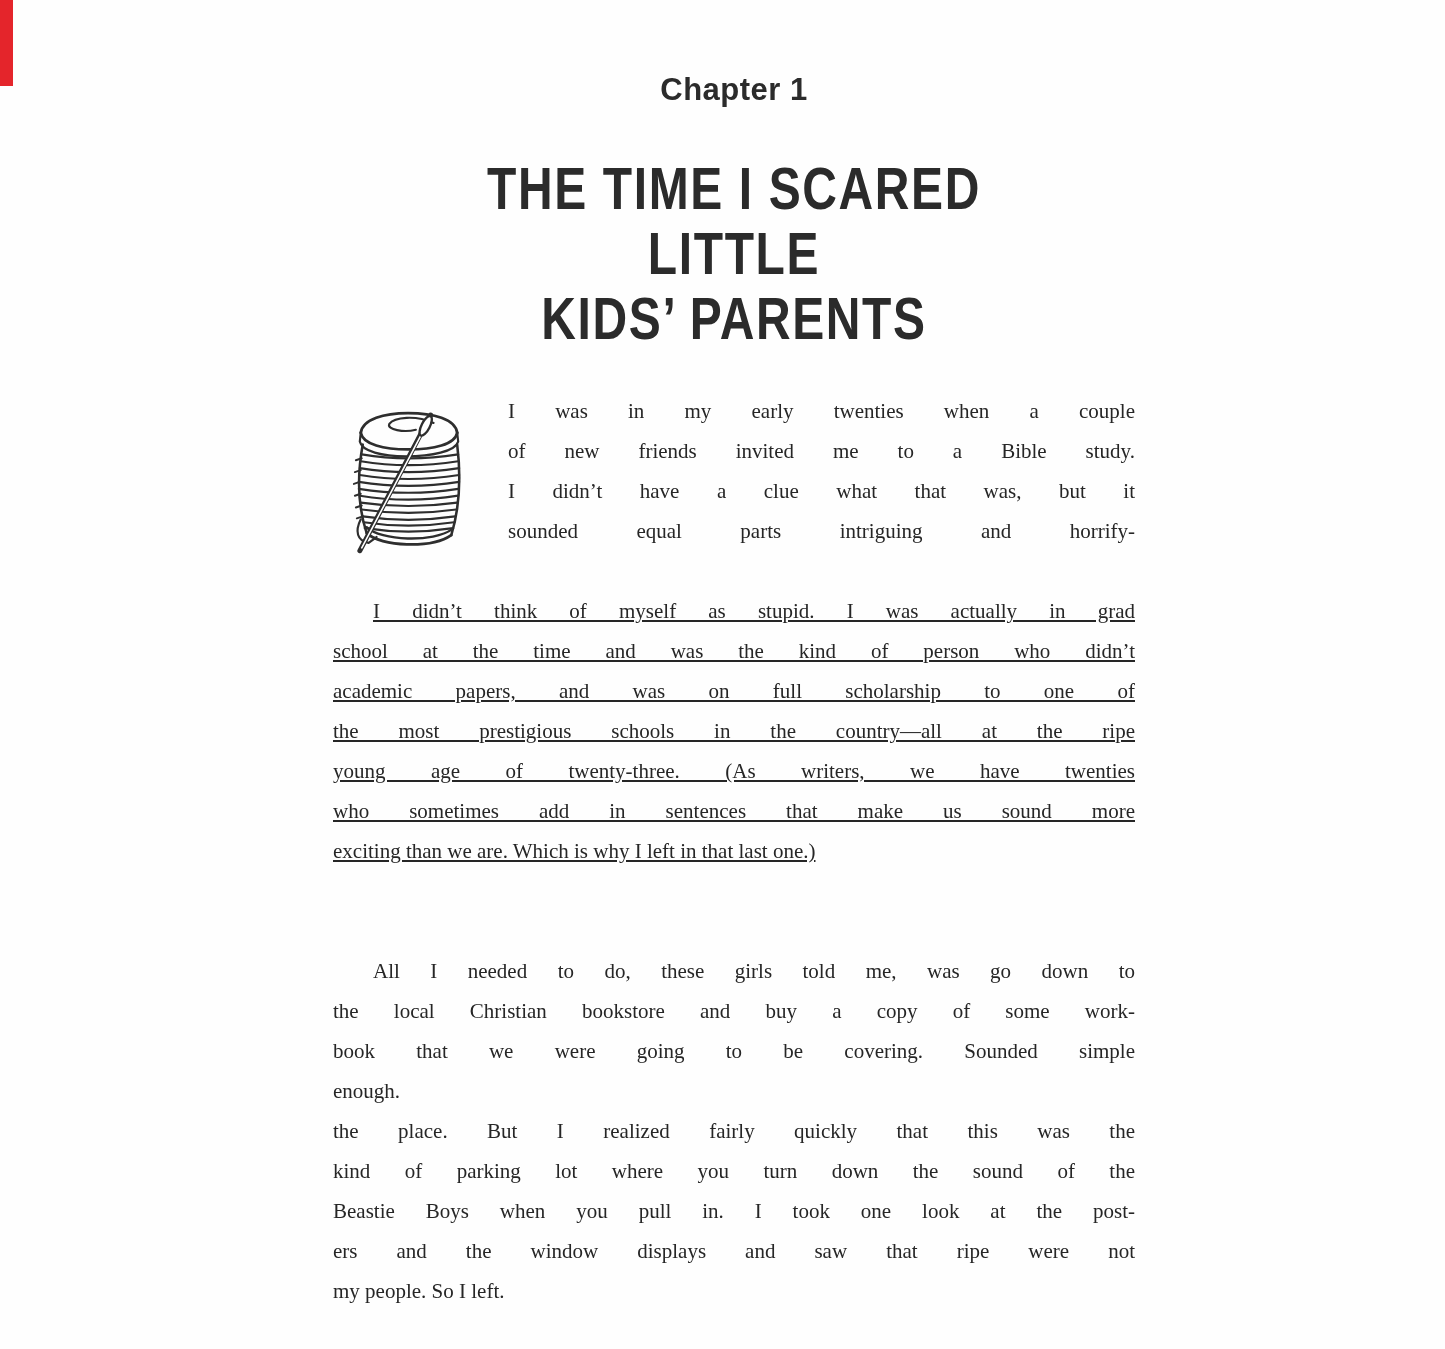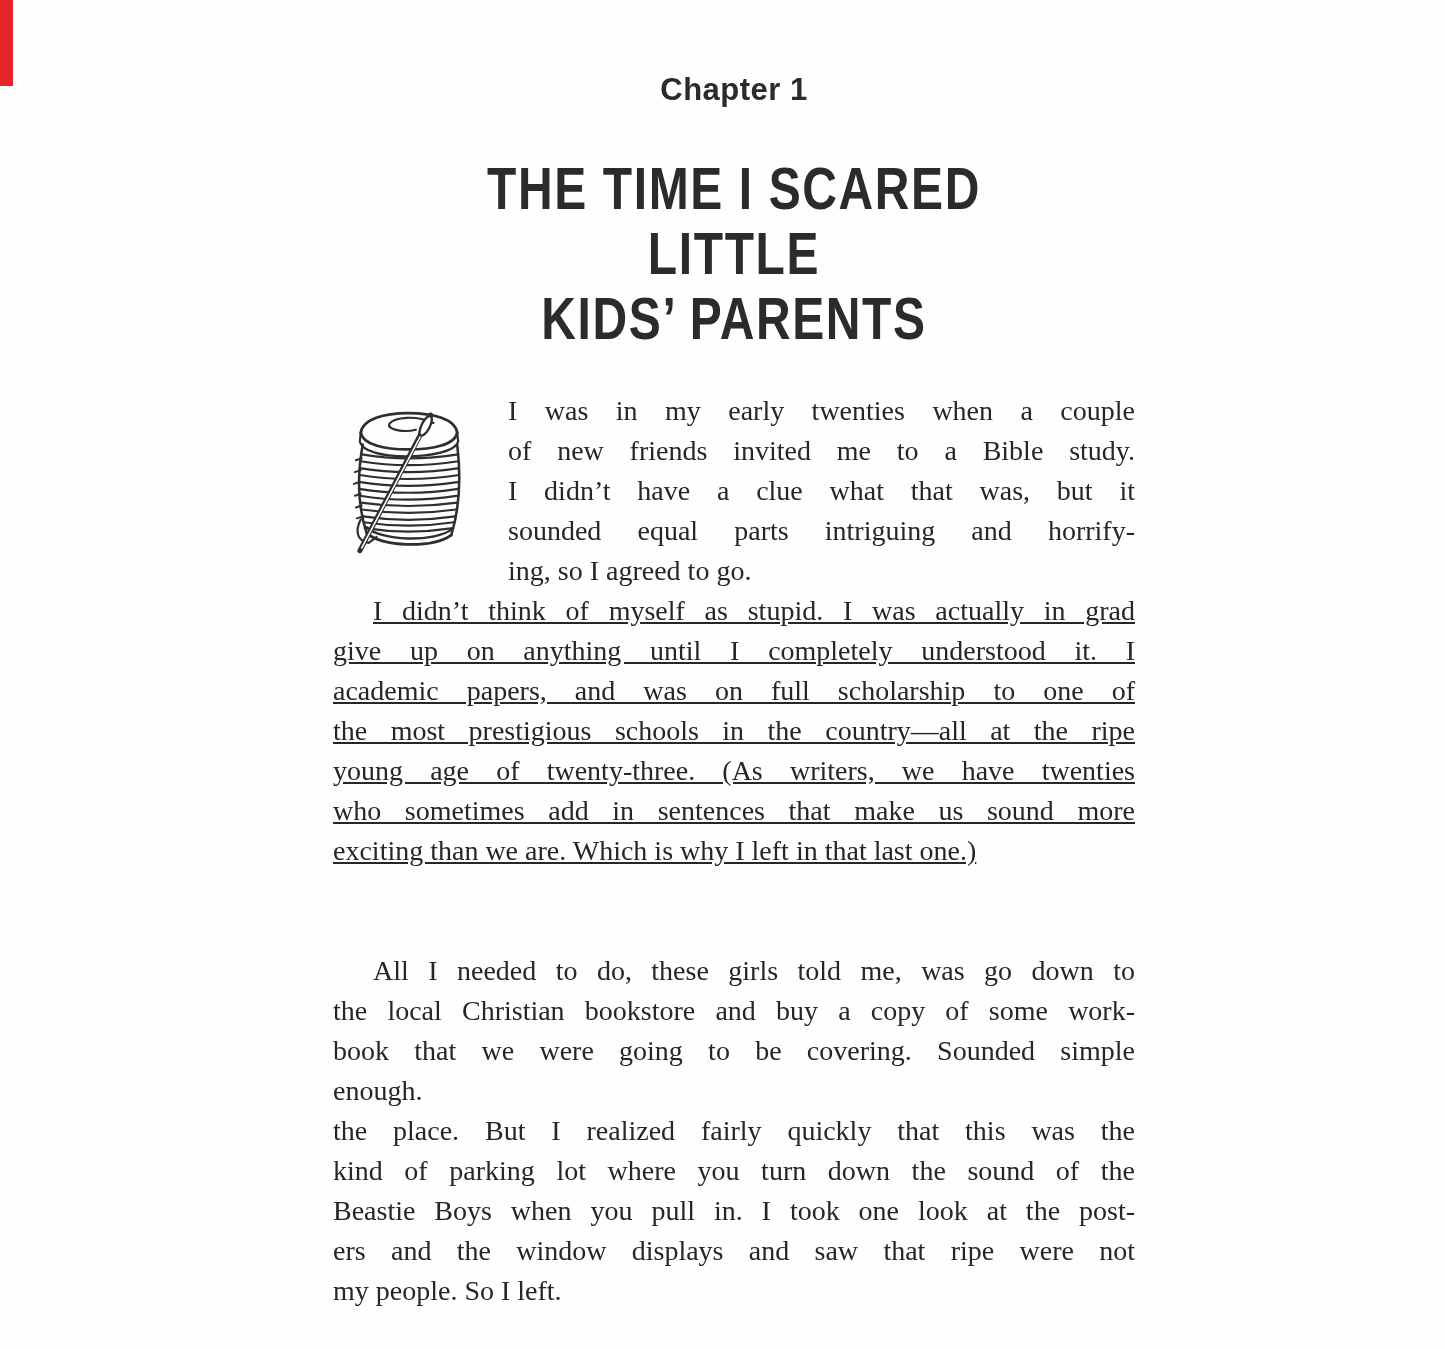--- a/index.html
+++ b/index.html
@@ -54,21 +54,21 @@
   }
   .spool-cell svg { margin-left: 14px; margin-top: 2px; display: block; }
   .opening-text { flex: 1 1 auto; width: 627px; }
   .para {
     position: absolute; left: 0; width: 802px;
   }
   .para-2 { top: 591px; text-decoration: underline; }
   .para-3 { top: 951px; }
   .para-4 { top: 1111px; }
   .ln {
-    font-size: 28px; line-height: 40px;
+    font-size: 21px; line-height: 40px;
     color: #262626;
     text-align: left;
   }
   .j {
     text-align: justify;
     text-align-last: justify;
   }
   .ind { padding-left: 40px; }
 </style>
 </head>
@@ -125,27 +125,26 @@
             <path d="M15,157 L85,24" stroke="#ffffff" stroke-width="1.6"></path>
             <ellipse cx="80" cy="33" rx="4.2" ry="11" transform="rotate(27 80 33)" fill="#ffffff" stroke-width="2.4"></ellipse>
           </g>
         </svg>
       </div>
       <div class="opening-text">
         <div class="ln j">I was in my early twenties when a couple</div>
         <div class="ln j">of new friends invited me to a Bible study.</div>
         <div class="ln j">I didn’t have a clue what that was, but it</div>
         <div class="ln j">sounded equal parts intriguing and horrify-</div>
-        <div class="ln">ing, so I agreed to go.</div>
       </div>
     </div>
 
     <div class="para para-2">
       <div class="ln j ind">I didn’t think of myself as stupid. I was actually in grad</div>
-      <div class="ln j">give up on anything until I completely understood it. I</div>
+      <div class="ln j">school at the time and was the kind of person who didn’t</div>
       <div class="ln j">academic papers, and was on full scholarship to one of</div>
       <div class="ln j">the most prestigious schools in the country—all at the ripe</div>
       <div class="ln j">young age of twenty-three. (As writers, we have twenties</div>
       <div class="ln j">who sometimes add in sentences that make us sound more</div>
       <div class="ln">exciting than we are. Which is why I left in that last one.)</div>
     </div>
 
     <div class="para para-3">
       <div class="ln j ind">All I needed to do, these girls told me, was go down to</div>
       <div class="ln j">the local Christian bookstore and buy a copy of some work-</div>

